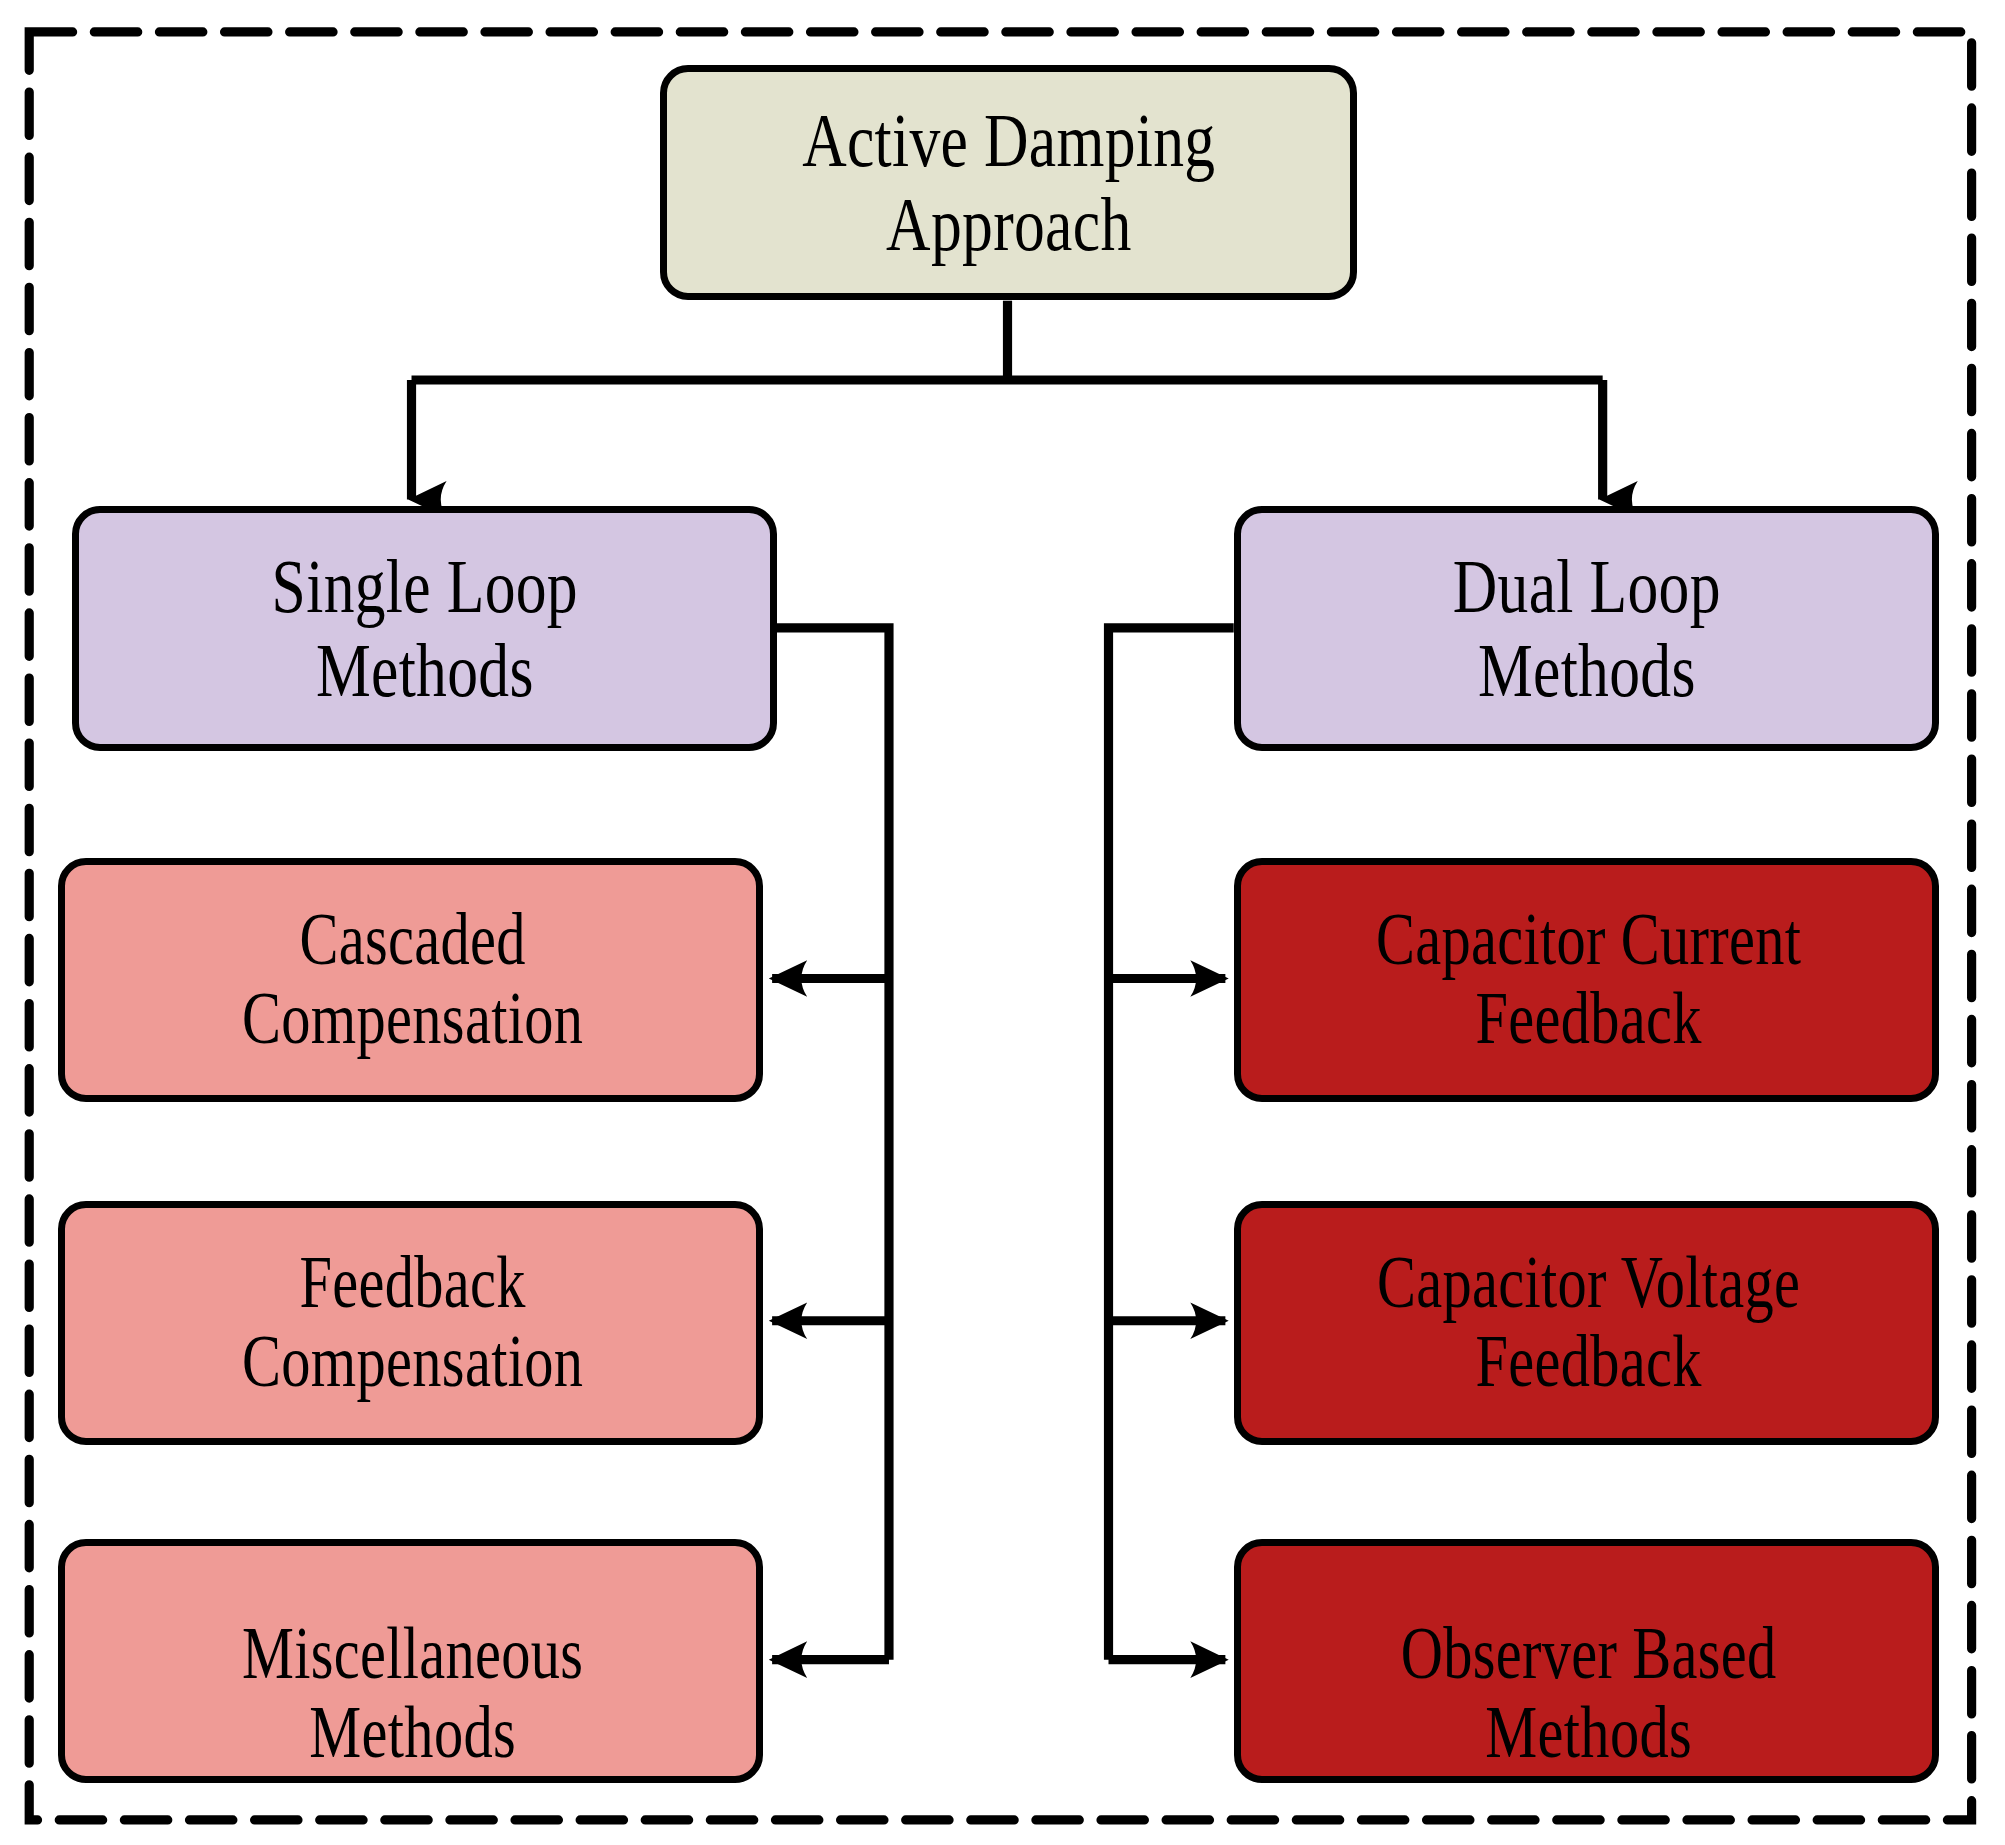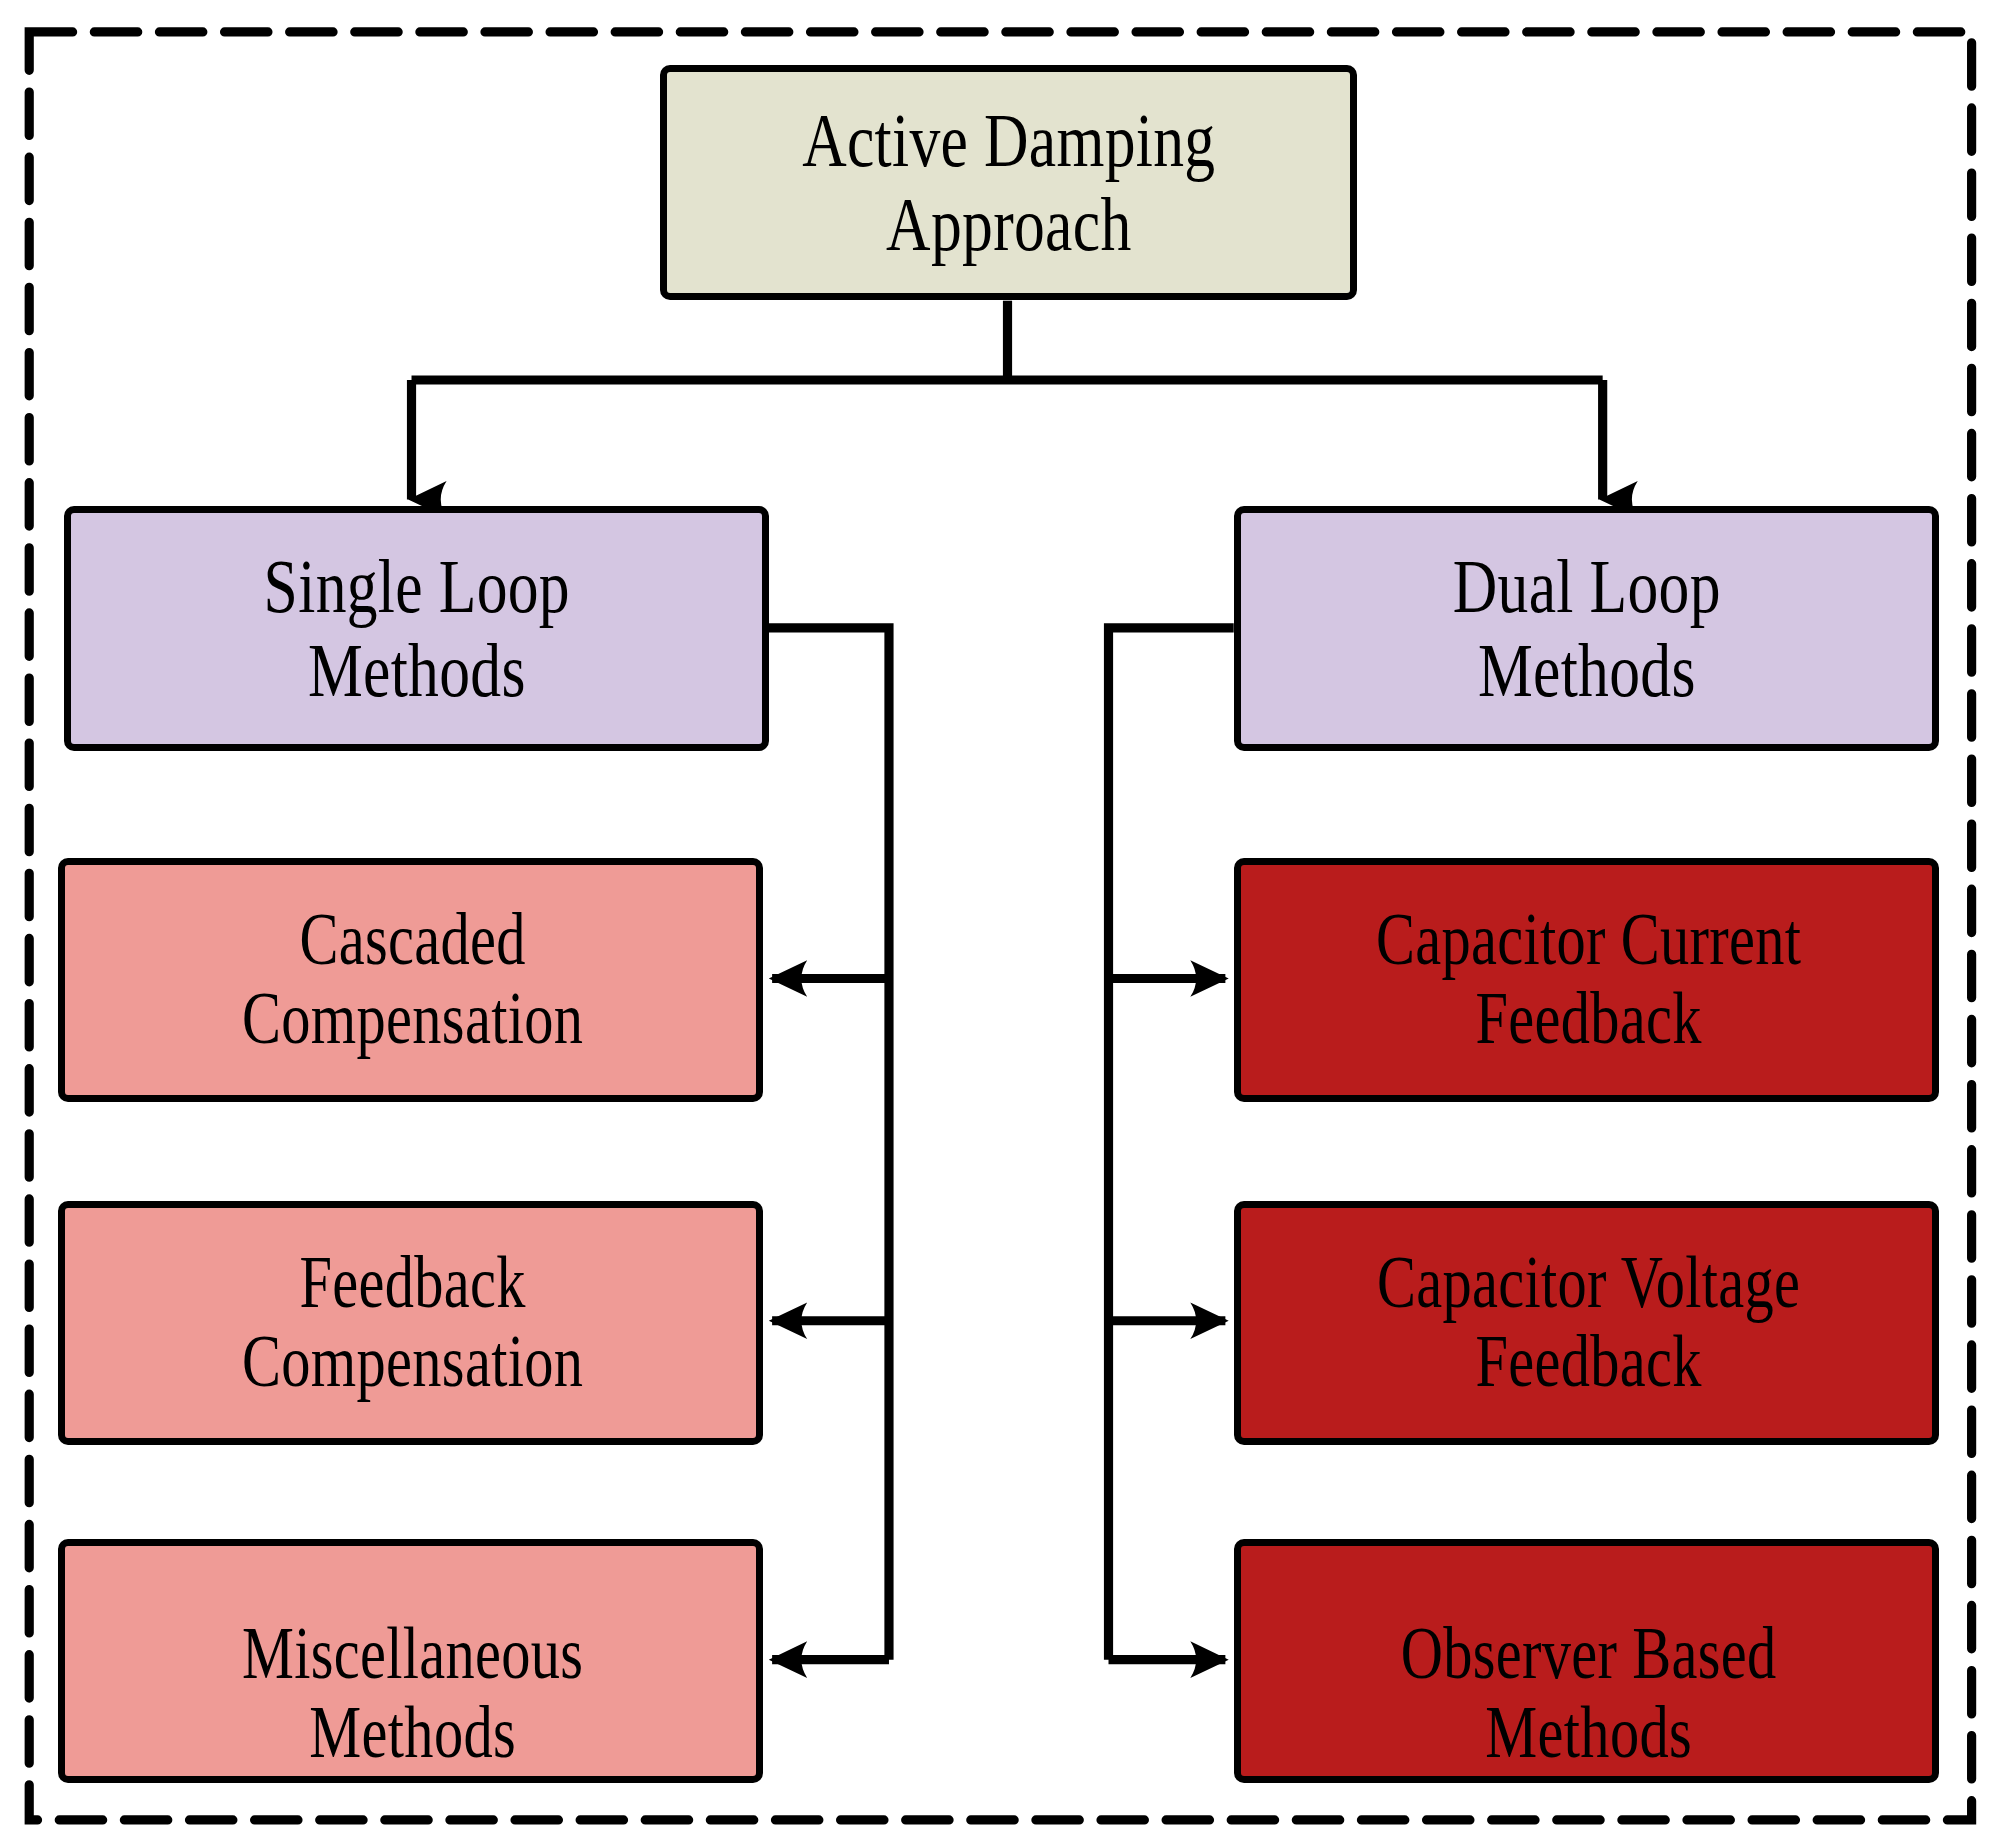--- a/index.html
+++ b/index.html
@@ -9,21 +9,21 @@
     height:1846px;
     background:#ffffff;
     overflow:hidden;
     font-family:"Liberation Serif","DejaVu Serif",serif;
   }
   #svg-layer{position:absolute;left:0;top:0;width:2005px;height:1846px;}
   .node{
     position:absolute;
     box-sizing:border-box;
     border:7.5px solid #000000;
-    border-radius:10px;
+    border-radius:28px;
     display:flex;
     align-items:center;
     justify-content:center;
     text-align:center;
     color:#000000;
     line-height:1.08;
     padding:3.3px 11.7px;
   }
   .node .txt{
     display:block;
@@ -37,21 +37,21 @@
     left:660px; top:65px; width:697px; height:235px;
     background:#e3e3cf;
     font-size:77px;
   }
   .n-branch{
     width:705px; height:245px;
     background:#d4c6e2;
     font-size:77px;
     top:506px;
   }
-  .n-branch.left{left:64px;justify-content:center;}
+  .n-branch.left{left:72px;justify-content:center;}
   .n-branch.right{left:1234px;text-align:center;}
   .n-leaf{
     width:705px; height:244px;
     font-size:73px;
     padding-left:16px;
   }
   .n-leaf.left{left:58px; background:#ef9b96;}
   .n-leaf.right{left:1234px; background:#b91c1c;}
   .row1{top:858px;}
   .row2{top:1201px;}

